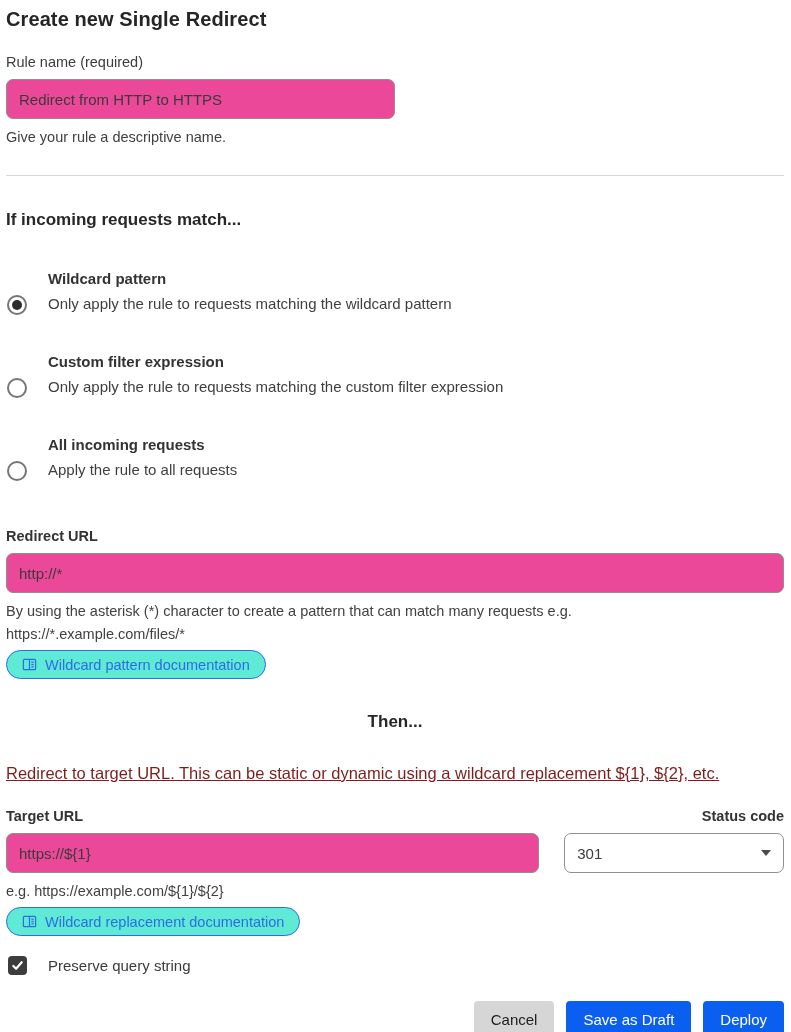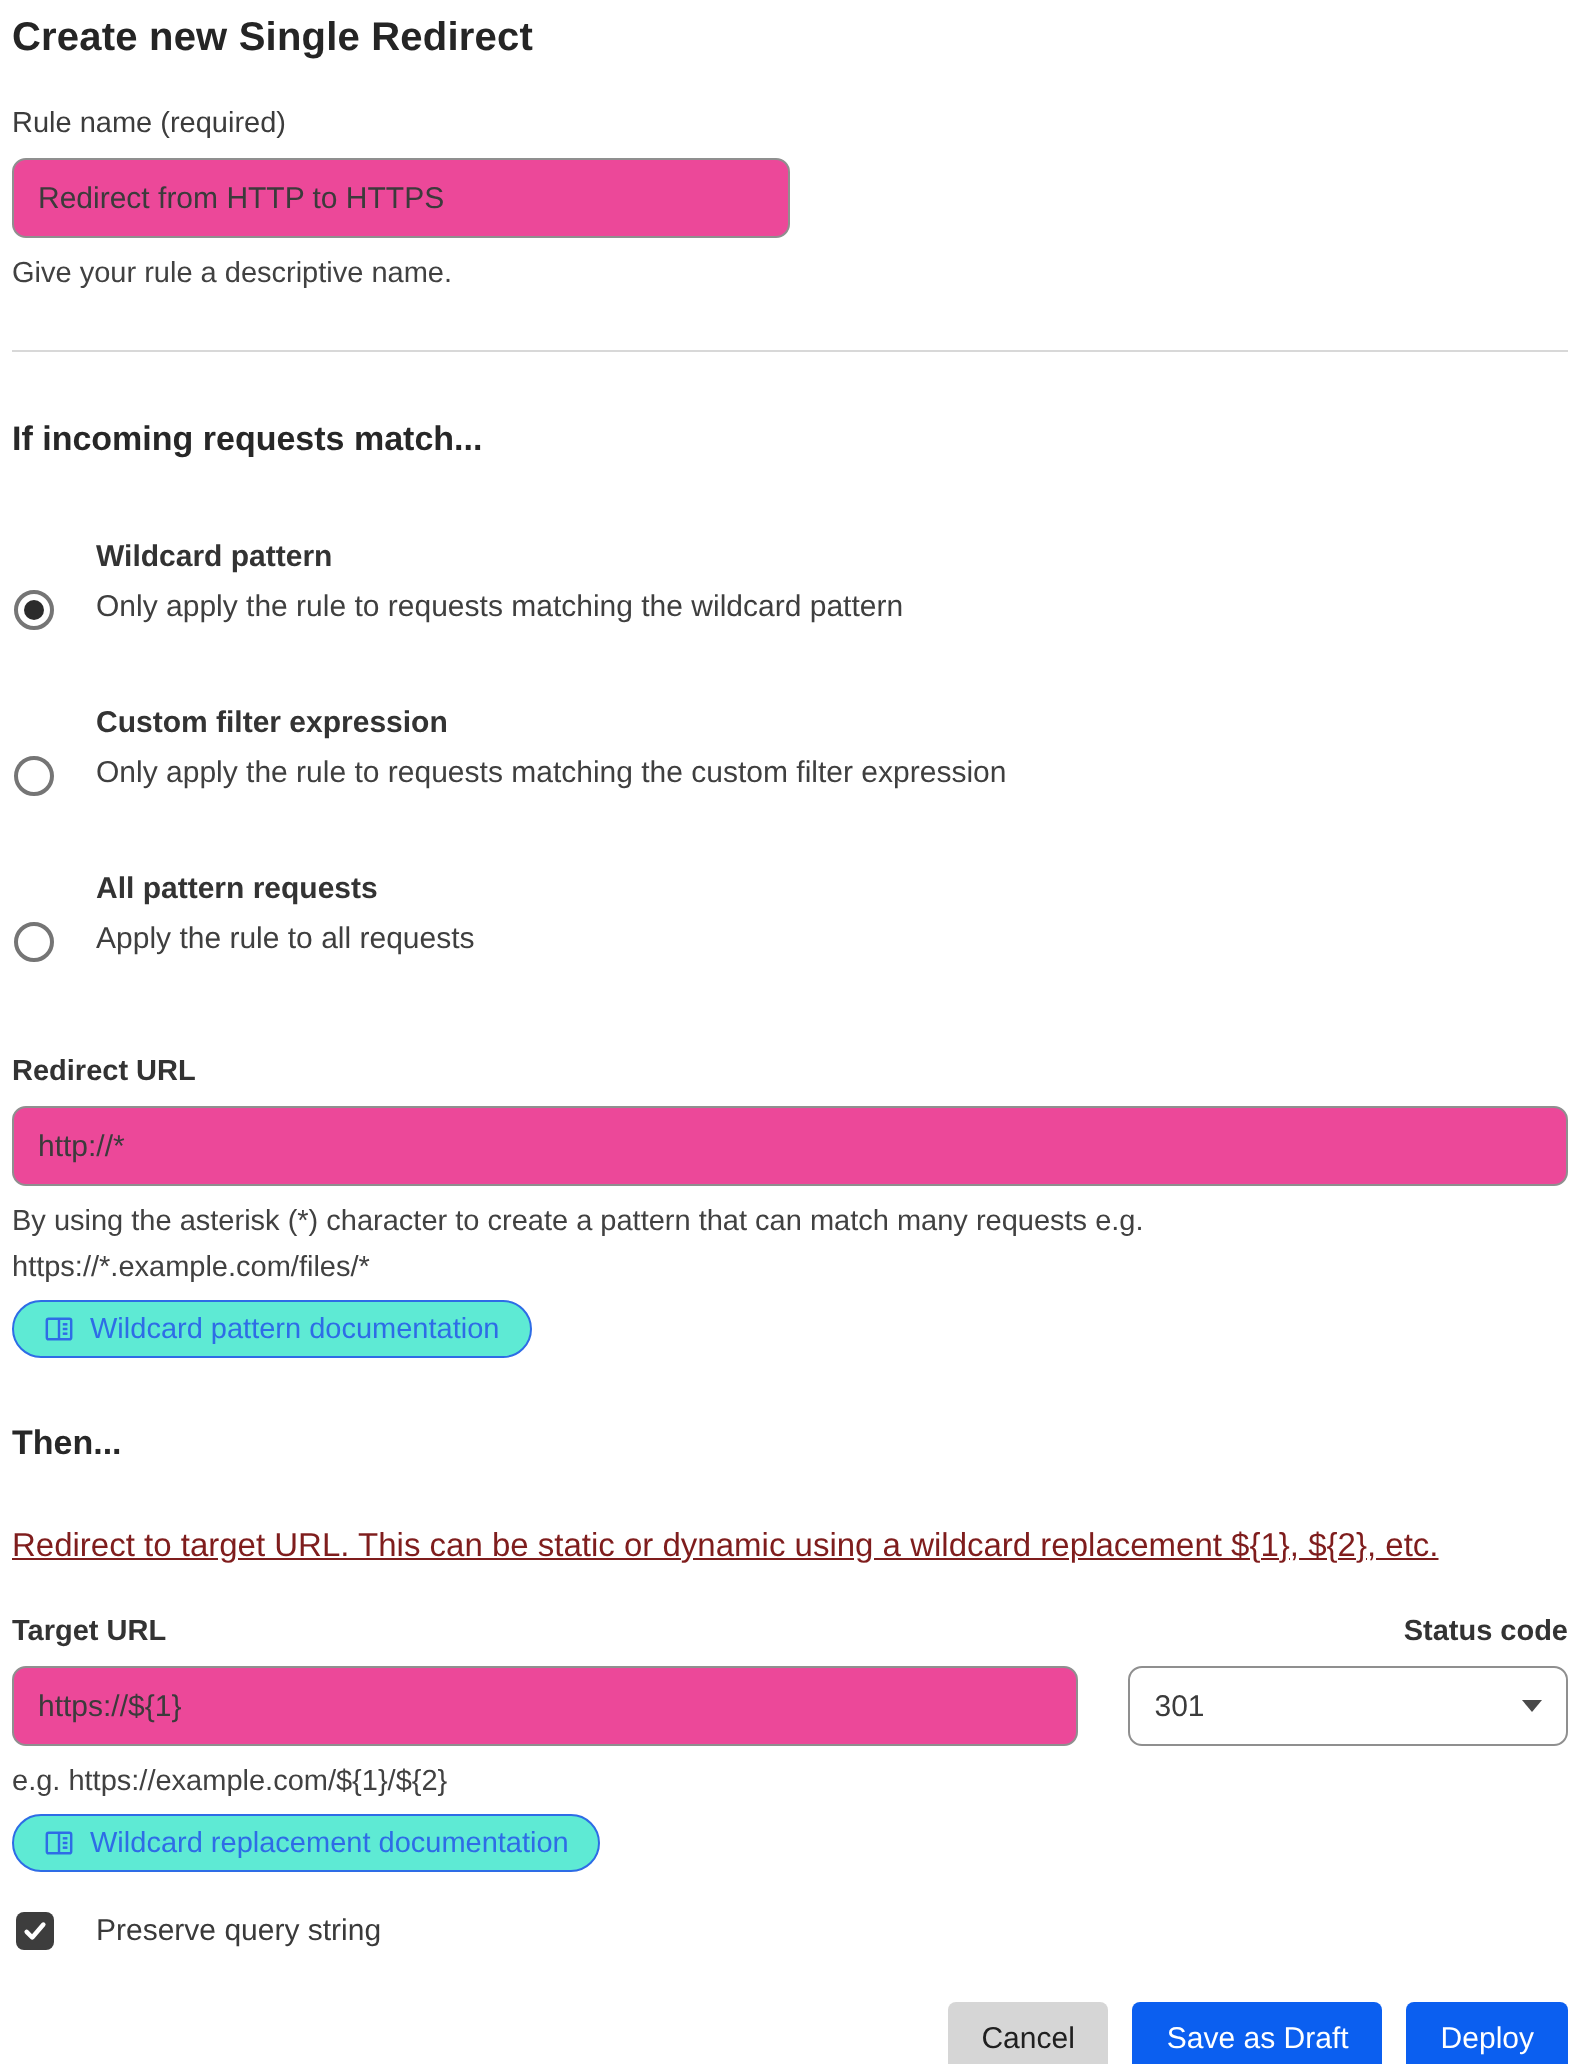--- a/index.html
+++ b/index.html
@@ -105,21 +105,21 @@
     padding: 0 15px;
     border: 1px solid #2e6ce6;
     border-radius: 15px;
     background: #5eead4;
     color: #2e6ce6;
     font-family: "Liberation Sans", sans-serif;
     font-size: 14.5px;
     cursor: pointer;
   }
   .doc-pill svg { display: block; }
-  .then-heading { margin-top: 33px; }
+  .then-heading { margin-top: 33px; text-align: center; }
   .then-desc {
     font-size: 16.5px;
     color: #7f1d1d;
     margin-top: 32px;
     text-decoration: underline;
   }
   .target-row {
     display: flex;
     gap: 25px;
     margin-top: 25px;
@@ -212,21 +212,21 @@
   <div class="radio-option">
     <span class="radio-circle"></span>
     <span class="radio-texts">
       <div class="radio-label">Custom filter expression</div>
       <div class="radio-desc">Only apply the rule to requests matching the custom filter expression</div>
     </span>
   </div>
   <div class="radio-option">
     <span class="radio-circle"></span>
     <span class="radio-texts">
-      <div class="radio-label">All pattern requests</div>
+      <div class="radio-label">All incoming requests</div>
       <div class="radio-desc">Apply the rule to all requests</div>
     </span>
   </div>
 </div>
 
 <div class="request-url-block">
   <label class="field-label semibold">Redirect URL</label>
   <input class="text-input input-full" type="text" value="http://*" style="">
   <div class="help-text">By using the asterisk (*) character to create a pattern that can match many requests e.g.
 https://*.example.com/files/*</div>

